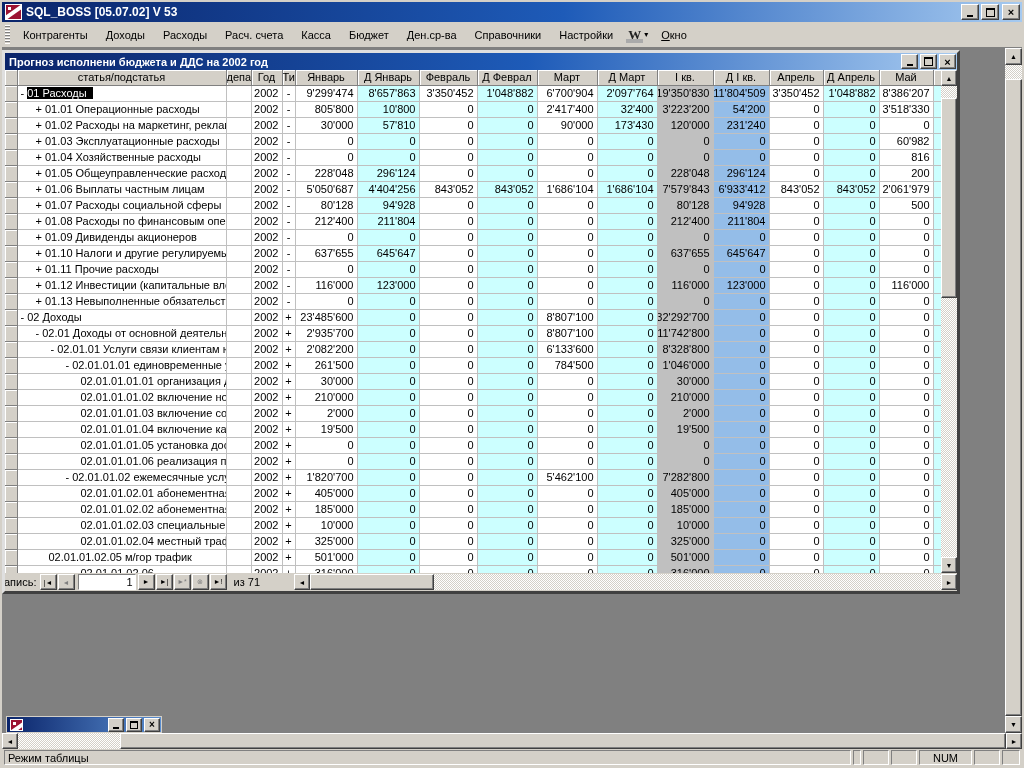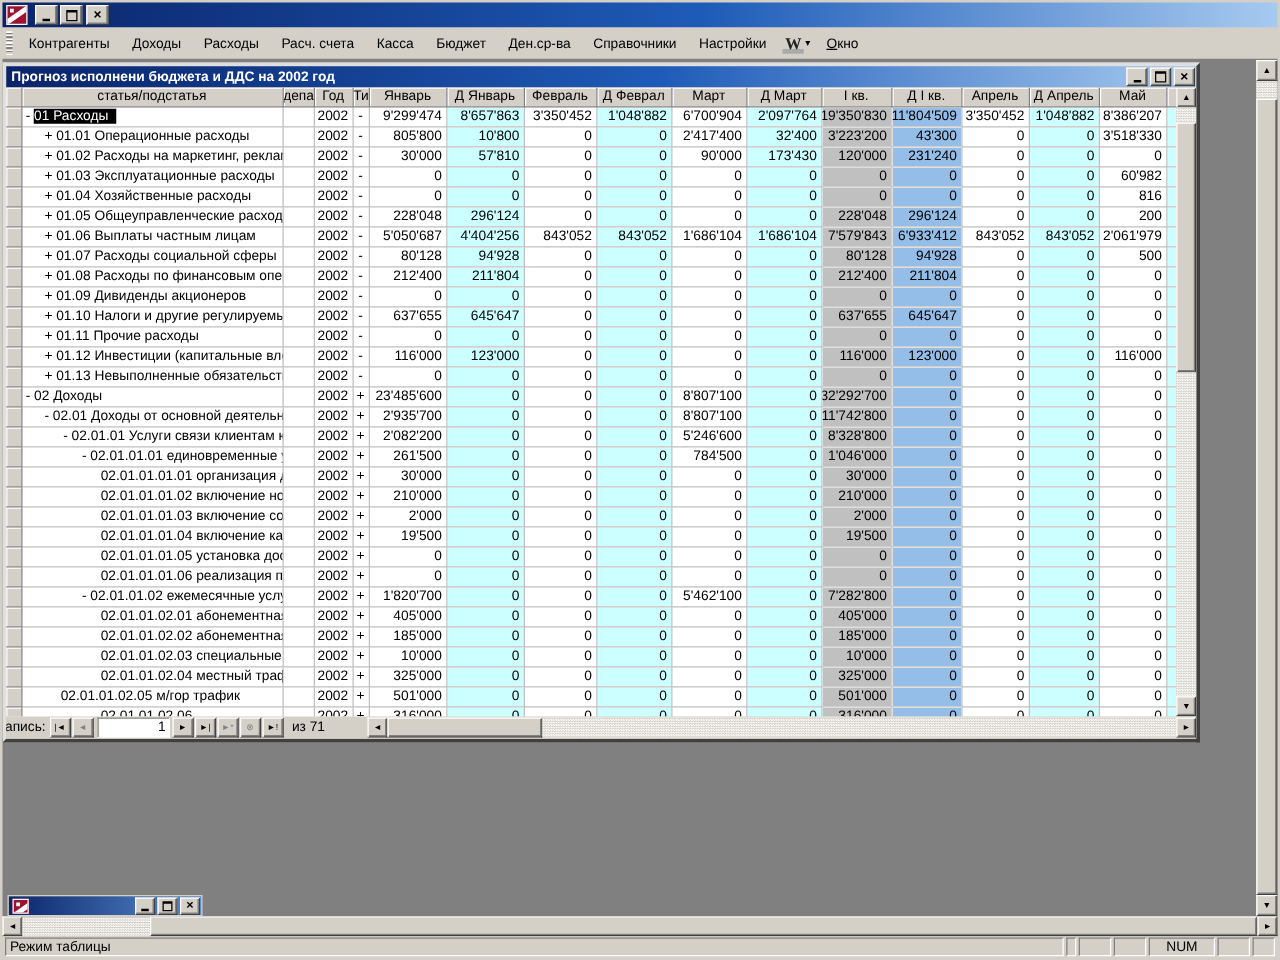--- a/index.html
+++ b/index.html
@@ -100,20 +100,21 @@
     padding:0 3px;box-sizing:border-box;}
   .spanel.main{flex:1 1 auto;}
 </style>
 </head>
 <body>
 
 <div class="app">
 
   <div class="titlebar">
     <span class="appicon"></span>
+    <span class="ttext">SQL_BOSS [05.07.02] V 53</span>
     <span class="winbtn">
         <span class="glyph-min"></span>
       </span>
     <span class="winbtn">
         <span class="glyph-restore"></span>
       </span>
     <span class="winbtn" style="margin-left:3px">
         <span class="glyph-close">×</span>
       </span>
   </div>
@@ -249,21 +250,21 @@
                 <td class="val w">
                   <span class="num">2'417'400</span>
                 </td>
                 <td class="val c">
                   <span class="num">32'400</span>
                 </td>
                 <td class="val g">
                   <span class="num">3'223'200</span>
                 </td>
                 <td class="val b">
-                  <span class="num">43'300</span>
+                  <span class="num">54'200</span>
                 </td>
                 <td class="val w">
                   <span class="num">0</span>
                 </td>
                 <td class="val c">
                   <span class="num">0</span>
                 </td>
                 <td class="val w">
                   <span class="num">3'518'330</span>
                 </td>
@@ -885,21 +886,21 @@
                 <td class="val c">
                   <span class="num">0</span>
                 </td>
                 <td class="val w">
                   <span class="num">0</span>
                 </td>
                 <td class="val c">
                   <span class="num">0</span>
                 </td>
                 <td class="val w">
-                  <span class="num">5'246'600</span>
+                  <span class="num">6'133'600</span>
                 </td>
                 <td class="val c">
                   <span class="num">0</span>
                 </td>
                 <td class="val g">
                   <span class="num">8'328'800</span>
                 </td>
                 <td class="val b">
                   <span class="num">0</span>
                 </td>

